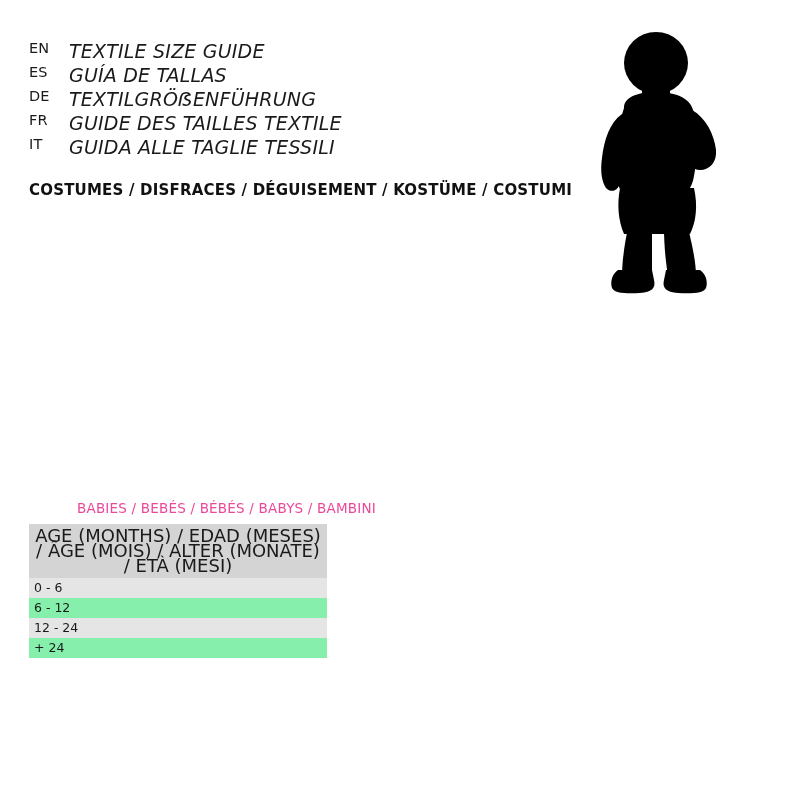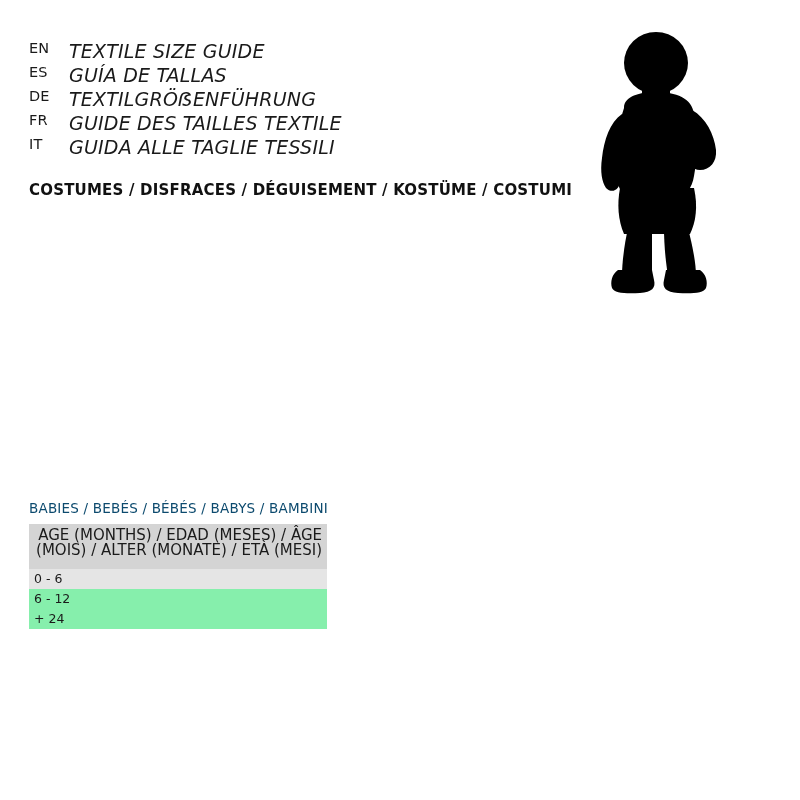--- a/index.html
+++ b/index.html
@@ -70,36 +70,37 @@
   
   .table-section {
     position: absolute;
     left: 29px;
     top: 500px;
     width: 300px;
   }
   .table-caption {
     font-size: 13.5px;
     letter-spacing: 0.2px;
-    color: #0c4a6e;
+    color: #ec4899;
     margin-bottom: 8px;
     white-space: nowrap;
+    margin-left: 48px;
   }
   table.size-table {
     border-collapse: collapse;
     width: 298px;
     table-layout: fixed;
   }
   table.size-table th {
     background: #d4d4d4;
-    text-align: right;
+    text-align: center;
     font-weight: normal;
-    font-size: 15px;
+    font-size: 18px;
     line-height: 15px;
-    padding: 4px 5px 11px 5px;
+    padding: 4px 5px 5px 5px;
     color: #1a1a1a;
   }
   table.size-table td {
     font-size: 12.5px;
     padding: 3px 5px 3px 5px;
     color: #1a1a1a;
     line-height: 14px;
   }
   table.size-table tr.odd td {
     background: #e5e5e5;
@@ -206,20 +207,23 @@
           <th>AGE (MONTHS) / EDAD (MESES) / ÂGE (MOIS) / ALTER (MONATE) / ETÀ (MESI)</th>
         </tr>
       </thead>
       <tbody>
         <tr class="odd">
           <td>0 - 6</td>
         </tr>
         <tr class="even">
           <td>6 - 12</td>
         </tr>
+        <tr class="odd">
+          <td>12 - 24</td>
+        </tr>
         <tr class="even">
           <td>+ 24</td>
         </tr>
       </tbody>
     </table>
   </div>
 
 </div>
 
 </body></html>

